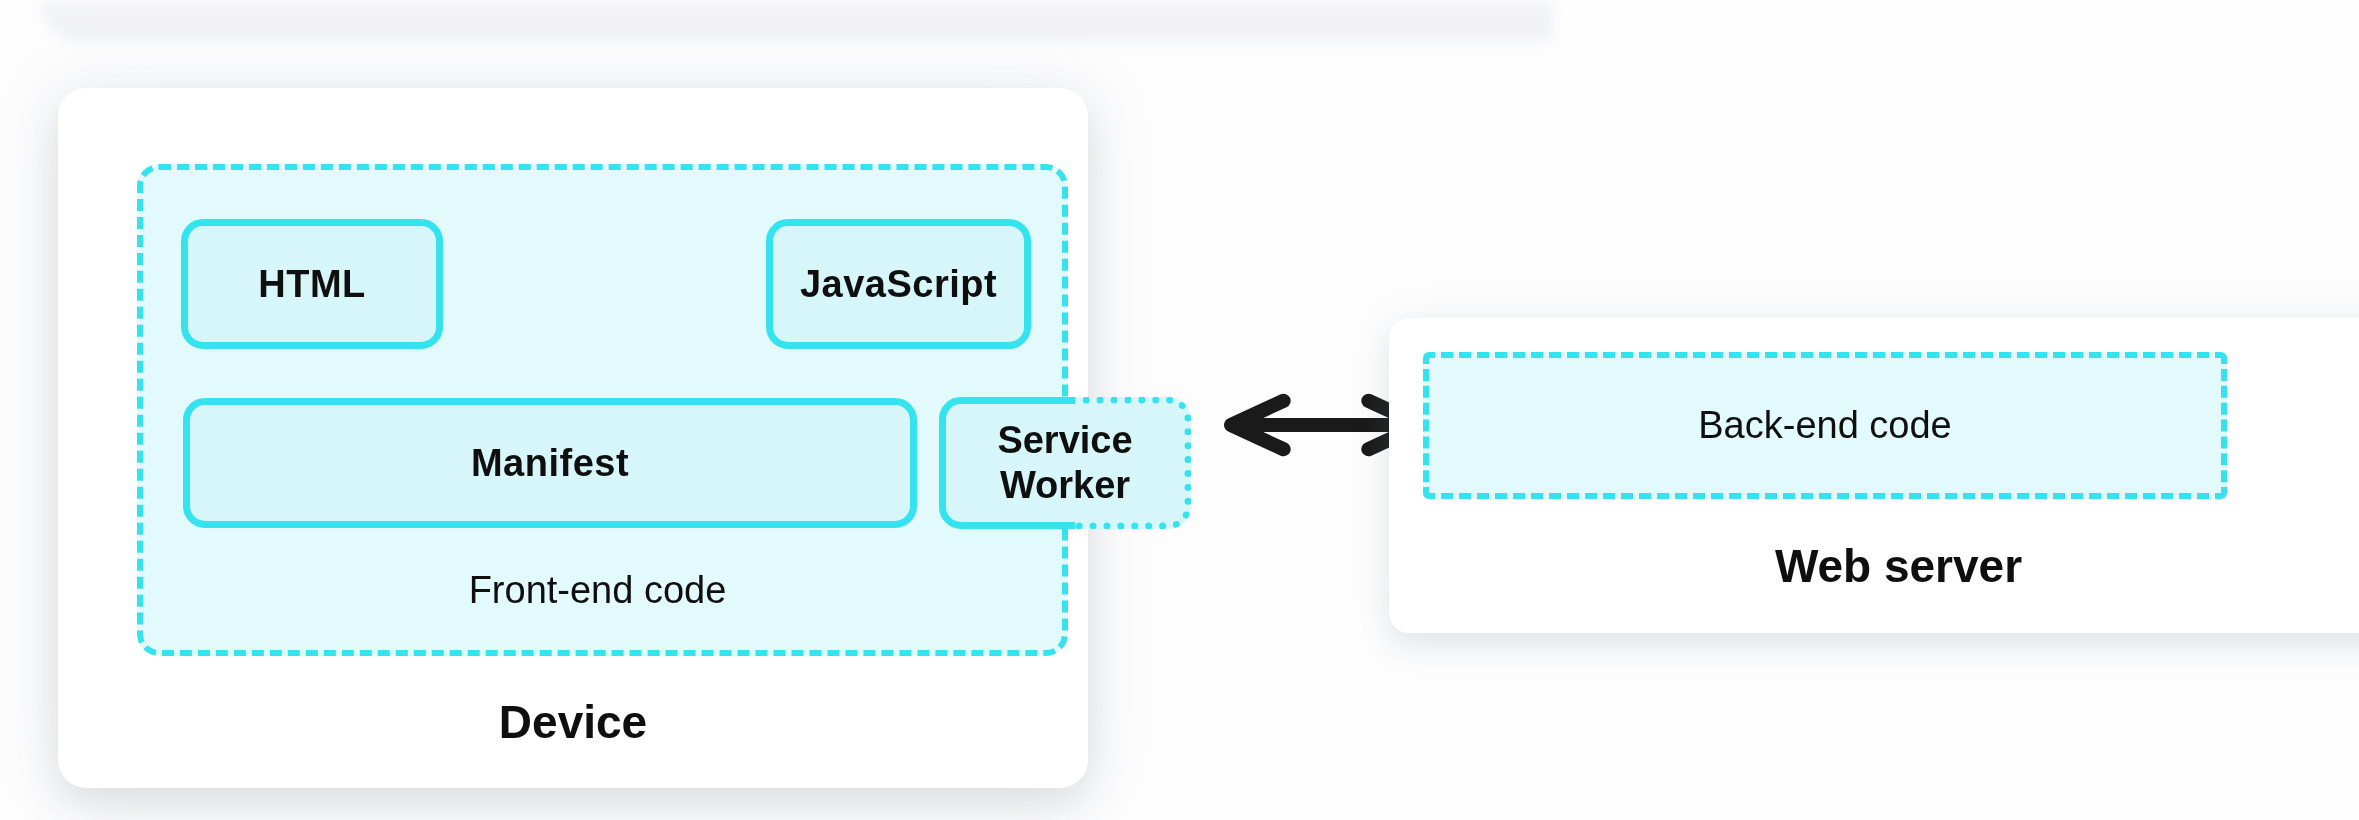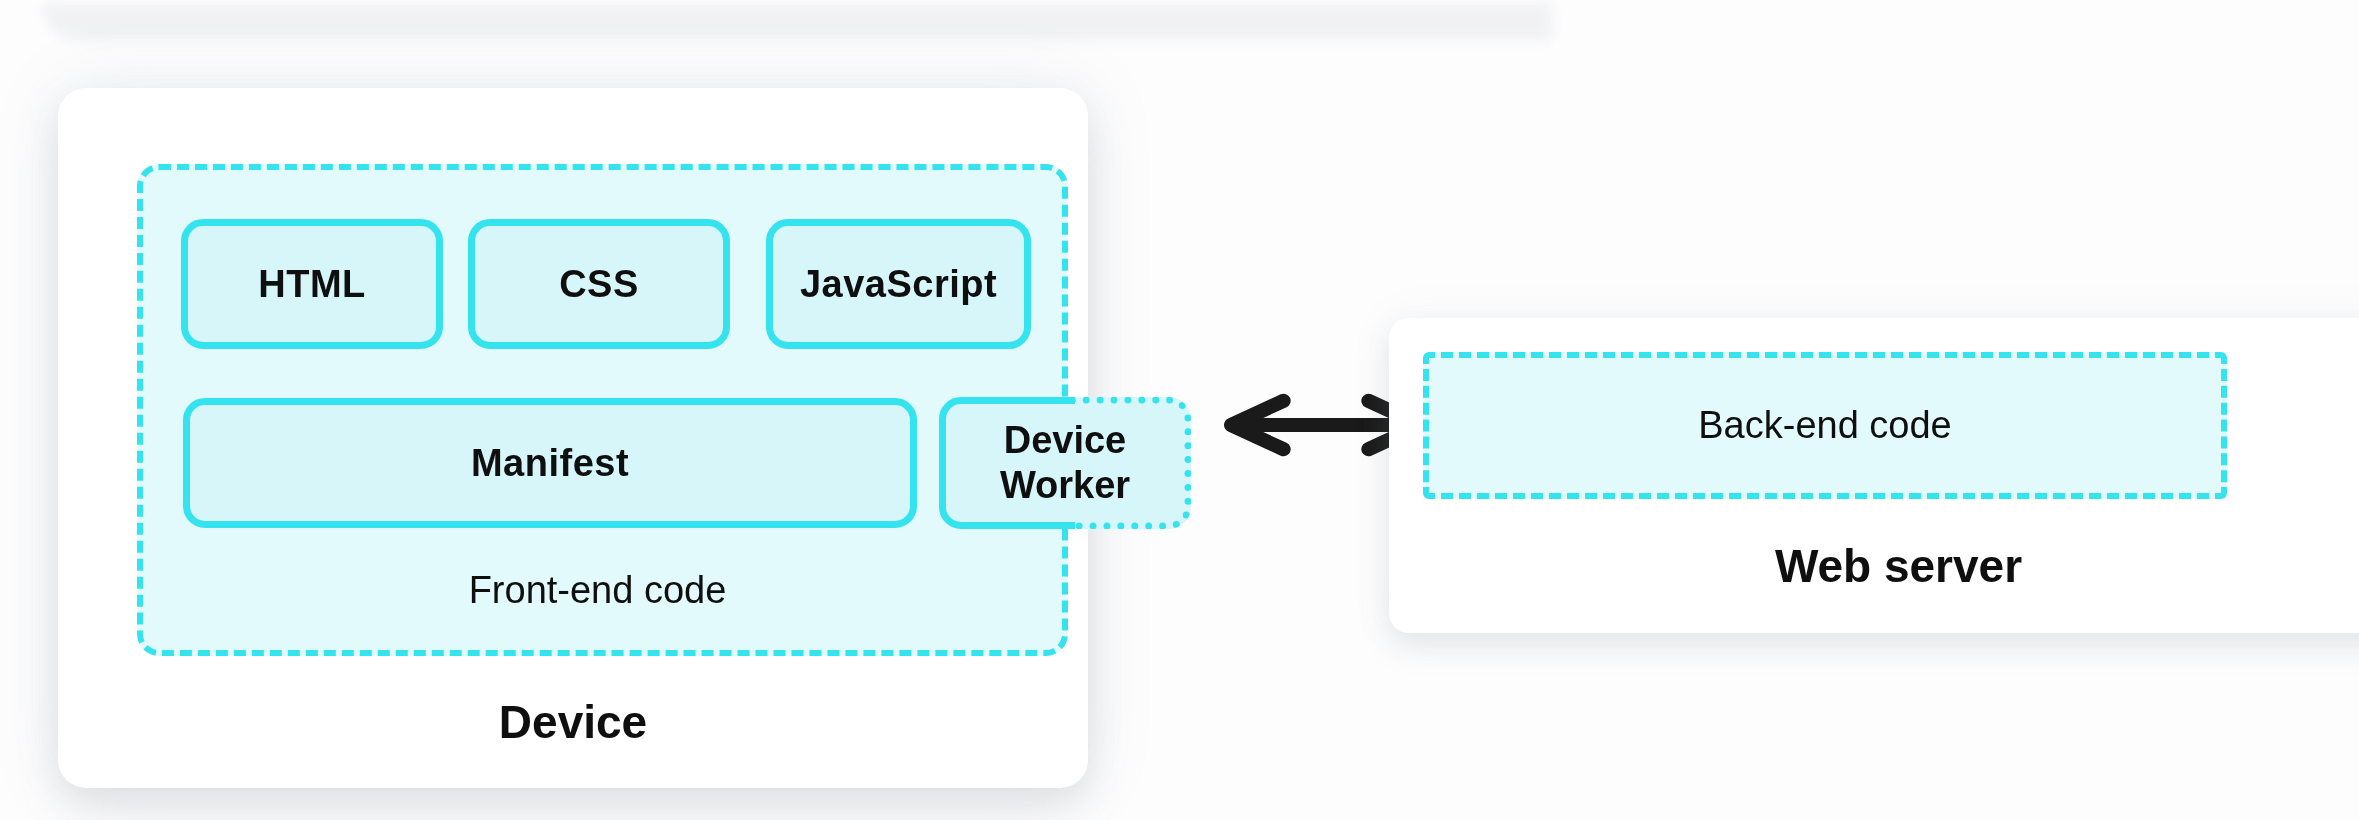--- a/index.html
+++ b/index.html
@@ -146,37 +146,34 @@
   <div class="top-band"></div>
 
   <div class="card device-card">
 
     <div class="frontend-box">
 
       <div class="cyan-box html-box">
         <span>HTML</span>
       </div>
 
-      <div class="cyan-box css-box">
-        <span>CSS</span>
-      </div>
 
       <div class="cyan-box manifest-box">
         <span>Manifest</span>
       </div>
 
       <div class="cyan-box javascript-box">
         <span>JavaScript</span>
       </div>
 
       <div class="sw-box">
         <div class="sw-bg"></div>
         <div class="sw-border-solid"></div>
         <div class="sw-border-dotted"></div>
-        <div class="sw-label">Device Worker</div>
+        <div class="sw-label">Service Worker</div>
       </div>
 
       <div class="zone-label frontend-label">Front-end code</div>
     </div>
 
     <div class="card-label device-label">Device</div>
   </div>
 
   <svg class="arrow" viewBox="0 0 208 64" fill="none" stroke="#1a1a1a" stroke-width="14" stroke-linecap="round" stroke-linejoin="round">
     <path d="M12 32 L196 32"></path>

